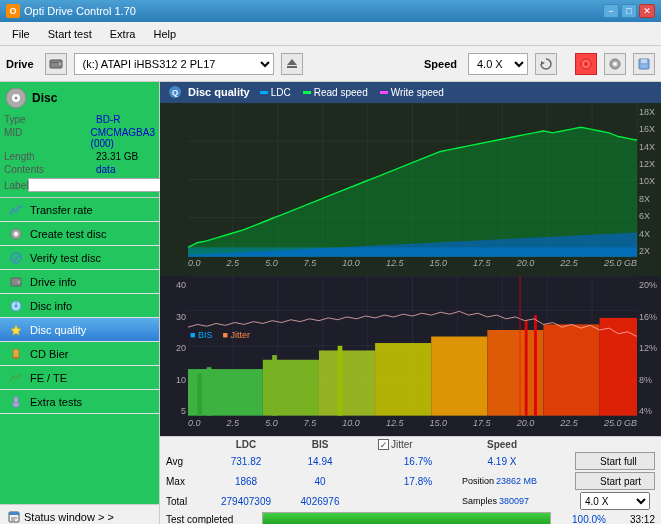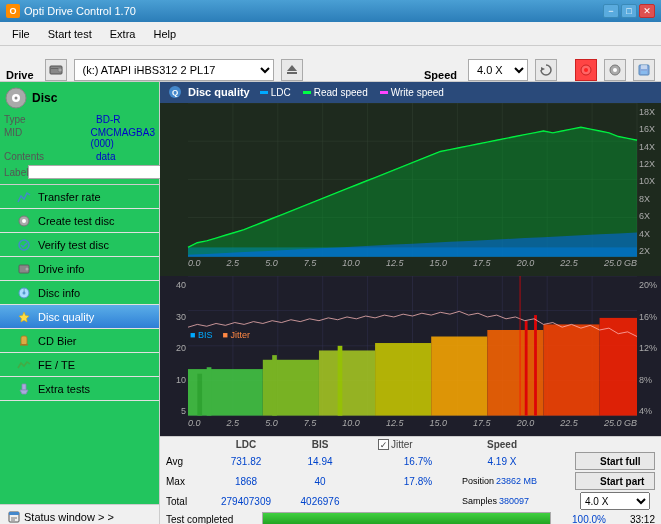--- a/index.html
+++ b/index.html
@@ -72,21 +72,21 @@
     .menu-item {
       padding: 2px 8px;
       cursor: pointer;
       font-size: 11px;
       color: #000;
     }
     .toolbar {
       background: #f0f0f0;
       height: 36px;
       display: flex;
-      align-items: flex-end;
+      align-items: center;
       padding: 0 6px;
       border-bottom: 1px solid #ccc;
       gap: 7px;
     }
     .toolbar-label {
       font-size: 11px;
       font-weight: bold;
       margin-right: 4px;
     }
     .drive-select {
@@ -195,21 +195,21 @@
       font-size: 9px;
     }
     .nav-items {
       flex: 1;
       overflow-y: auto;
     }
     .nav-item {
       height: 24px;
       display: flex;
       align-items: center;
-      padding: 0 16px;
+      padding: 0 8px;
       cursor: pointer;
       font-size: 11px;
       color: #000;
       gap: 6px;
       border-bottom: 1px solid #e0e0e0;
     }
     .nav-item.active {
       background: linear-gradient(to bottom, #5baee8, #2e7fd6);
       color: white;
     }
@@ -337,21 +337,20 @@
       gap: 4px;
     }
     .start-btn {
       height: 18px;
       padding: 0 24px;
       font-size: 10px;
       background: #e8e8e8;
       border: 1px solid #999;
       cursor: pointer;
       white-space: nowrap;
-      font-weight: bold;
     }
     .checkbox {
       width: 11px;
       height: 11px;
       border: 1px solid #666;
       background: white;
       display: flex;
       align-items: center;
       justify-content: center;
       font-size: 9px;
@@ -470,20 +469,24 @@
         </svg>
         <span class="disc-label">Disc</span>
       </div>
       <div class="disc-field">
         <span class="disc-field-name">Type</span>
         <span class="disc-field-value">BD-R</span>
       </div>
       <div class="disc-field">
         <span class="disc-field-name">MID</span>
         <span class="disc-field-value">CMCMAGBA3 (000)</span>
+      </div>
+      <div class="disc-field">
+        <span class="disc-field-name">Length</span>
+        <span class="disc-field-value black">23.31 GB</span>
       </div>
       <div class="disc-field">
         <span class="disc-field-name">Contents</span>
         <span class="disc-field-value data">data</span>
       </div>
       <div class="label-row">
         <span class="label-name">Label</span>
         <input type="text" class="label-input" style="">
         <button class="label-btn">
           <svg width="10" height="10" viewBox="0 0 10 10">

